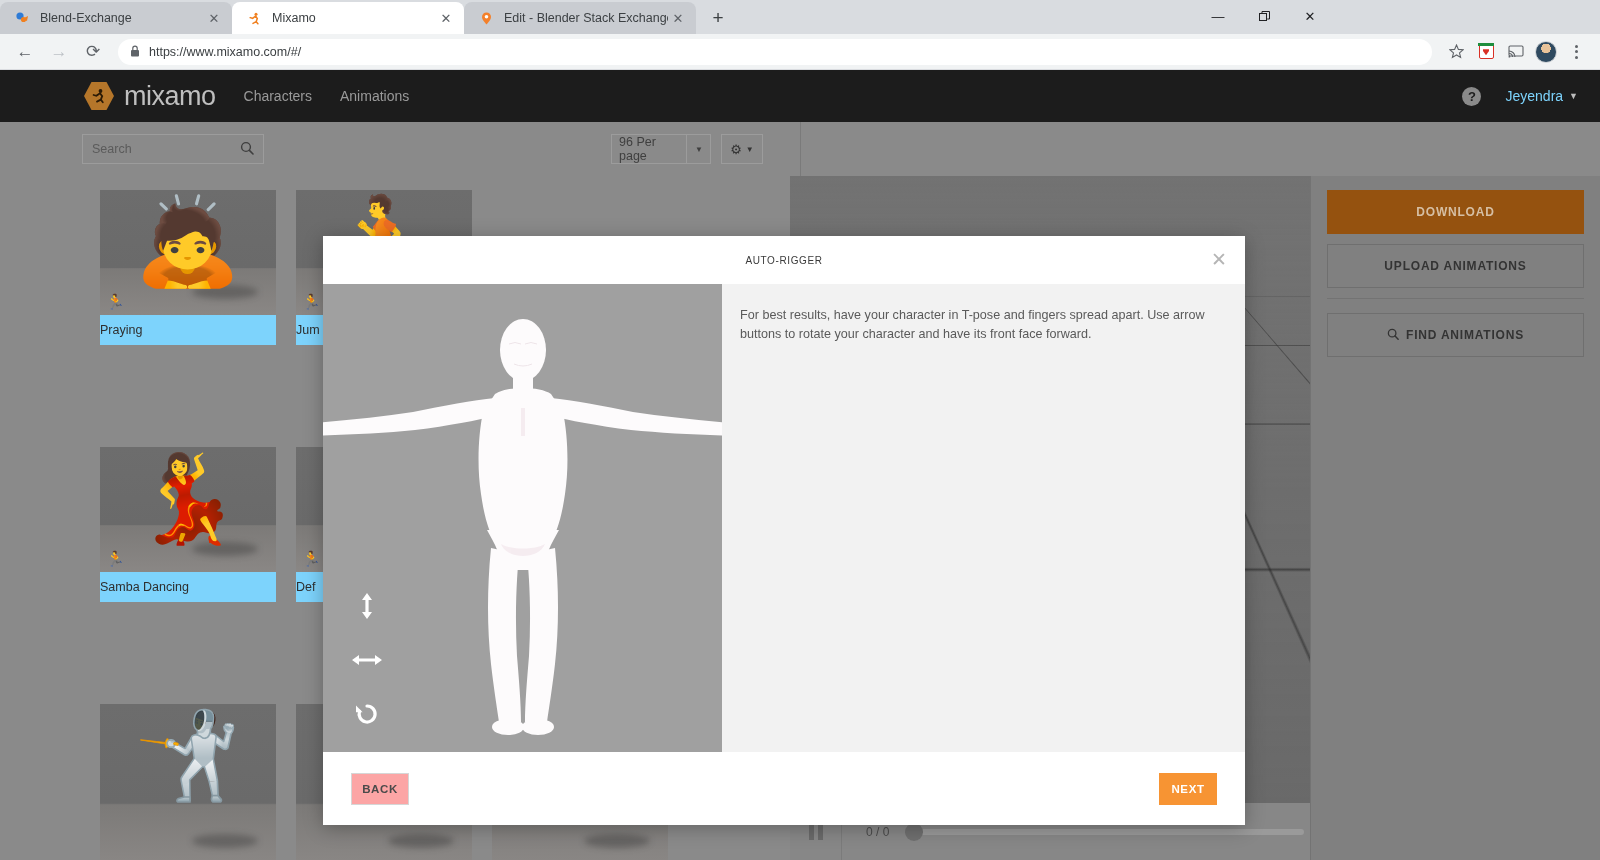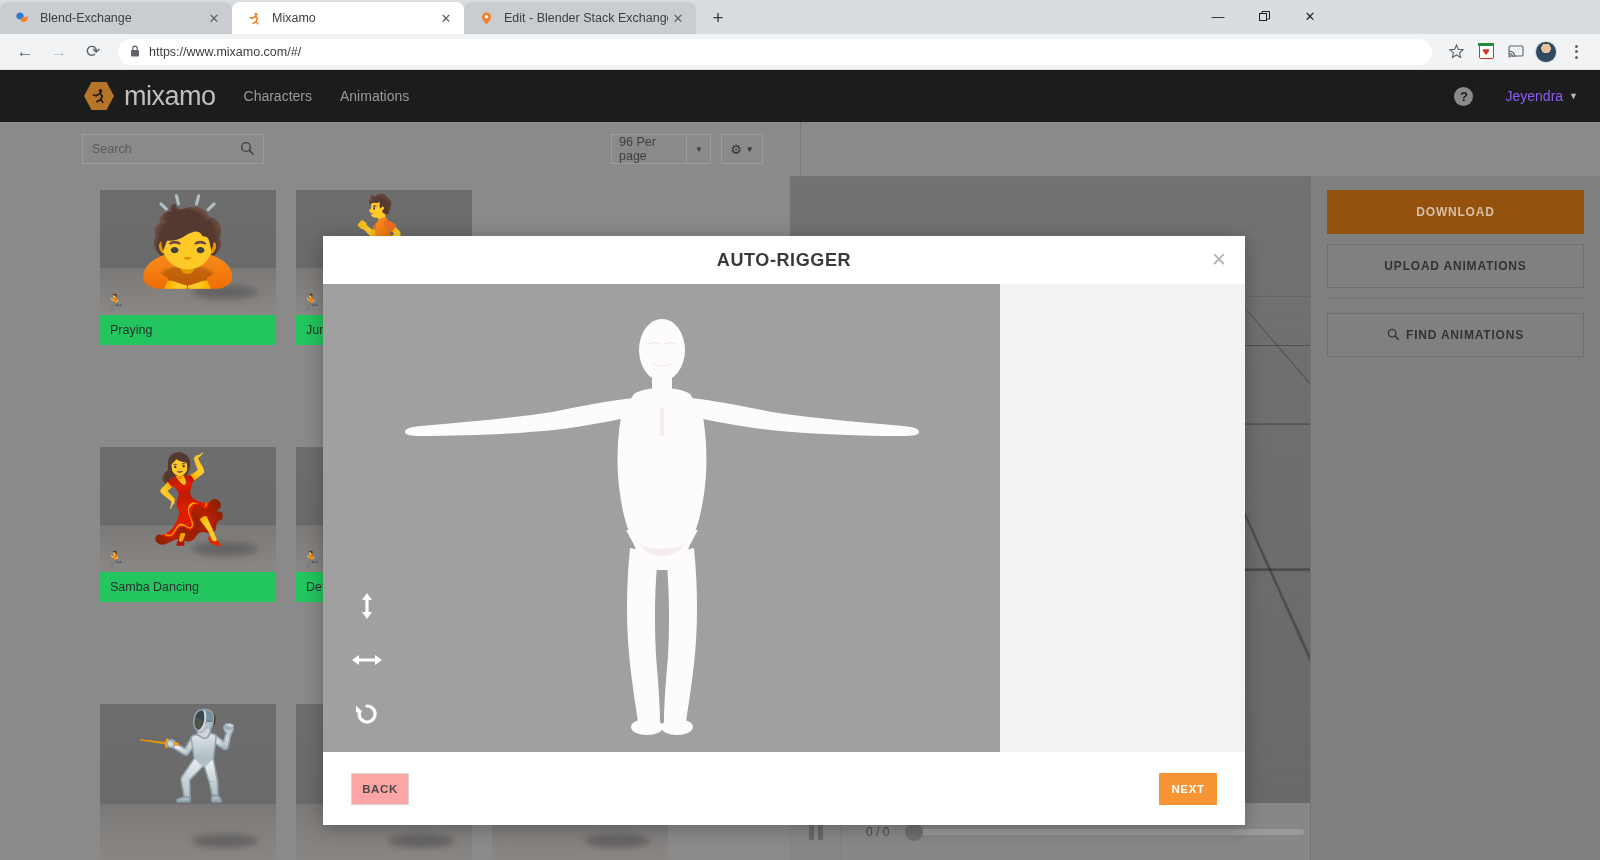--- a/index.html
+++ b/index.html
@@ -133,21 +133,21 @@
   .hdr-right {
     position: absolute; right: 22px; top: 0; height: 52px;
     display: flex; align-items: center;
   }
   .help-circ {
     width: 19px; height: 19px; border-radius: 50%;
     background: #8a8a8a; color: #1c1c1c;
     font-size: 13px; font-weight: bold;
     display: flex; align-items: center; justify-content: center;
   }
-  .user-name { margin-left: 32px; font-size: 14px; color: #8b5cf6; }
+  .user-name { margin-left: 24px; font-size: 14px; color: #7dd3fc; }
   .caret-dn { margin-left: 6px; font-size: 9px; color: #bdbdbd; }
 
   .toolbar-row {
     position: absolute; top: 52px; left: 0; width: 1600px; height: 54px;
     background: #8a8a8a;
   }
   .search-box {
     position: absolute; top: 12px; left: 82px;
     width: 182px; height: 30px;
     border: 1px solid #9c9c9c; background: transparent;
@@ -205,22 +205,22 @@
   .fig-shadow {
     position: absolute; bottom: 16px; left: 52%;
     width: 66px; height: 14px; border-radius: 50%;
     background: rgba(40,40,40,0.33); filter: blur(3px);
   }
   .run-badge {
     position: absolute; left: 6px; bottom: 4px;
     font-size: 15px; color: #58585a;
   }
   .card-label {
-    height: 30px; background: #22c55e;
-    display: flex; align-items: center; padding-left: 10px;
+    height: 30px; background: #7dd3fc;
+    display: flex; align-items: center; 
     font-size: 12.5px; color: #2e2e2e;
     white-space: nowrap; overflow: hidden;
   }
 
   
   .viewport {
     position: absolute; top: 106px; left: 790px; width: 520px; height: 684px;
     background: #6e6e6e; overflow: hidden;
   }
   .grid-floor {
@@ -279,21 +279,21 @@
     width: 922px; height: 589px;
     background: #ffffff;
     box-shadow: 0 3px 18px rgba(0,0,0,0.28);
     display: flex; flex-direction: column;
   }
   .modal-head {
     height: 48px; position: relative;
     display: flex; align-items: center; justify-content: center;
   }
   .modal-title {
-    font-size: 18px; font-weight: bold; color: #3a3a3a; letter-spacing: 0.6px;
+    font-size: 10px; font-weight: normal; color: #3a3a3a; letter-spacing: 0.6px;
   }
   .modal-x {
     position: absolute; right: 18px; top: 14px;
     font-size: 19px; color: #b5b5b5; line-height: 1;
   }
   .modal-body { flex: 1 1 auto; display: flex; }
   .modal-canvas {
     position: relative; width: 677px; background: #a0a0a0; overflow: hidden;
   }
   .modal-side {
@@ -619,20 +619,21 @@
             <div class="rot-btn">
               <svg width="28" height="28" viewBox="0 0 28 28">
                 <path d="M14 6 A8 8 0 1 1 6.6 11.2" fill="none" stroke="#ffffff" stroke-width="3.2" stroke-linecap="round"></path>
                 <path d="M3 5.6 L3 12.2 L9.6 12.2 Z" fill="#ffffff"></path>
               </svg>
             </div>
           </div>
         </div>
 
         <div class="modal-side">
+          <div class="side-p">For best results, have your character in T-pose and fingers spread apart. Use arrow buttons to rotate your character and have its front face forward.</div>
         </div>
       </div>
 
       <div class="modal-foot">
         <div class="btn-back">BACK</div>
         <div class="btn-next">NEXT</div>
       </div>
     </div>
 
   </div>

